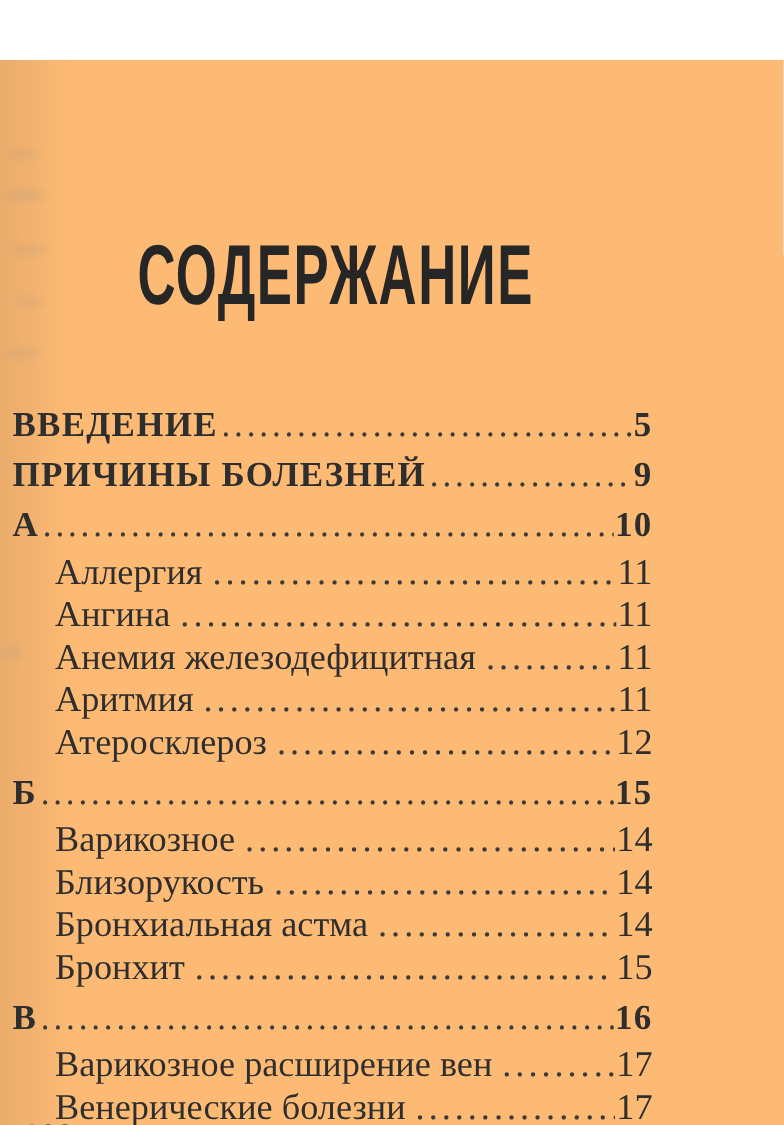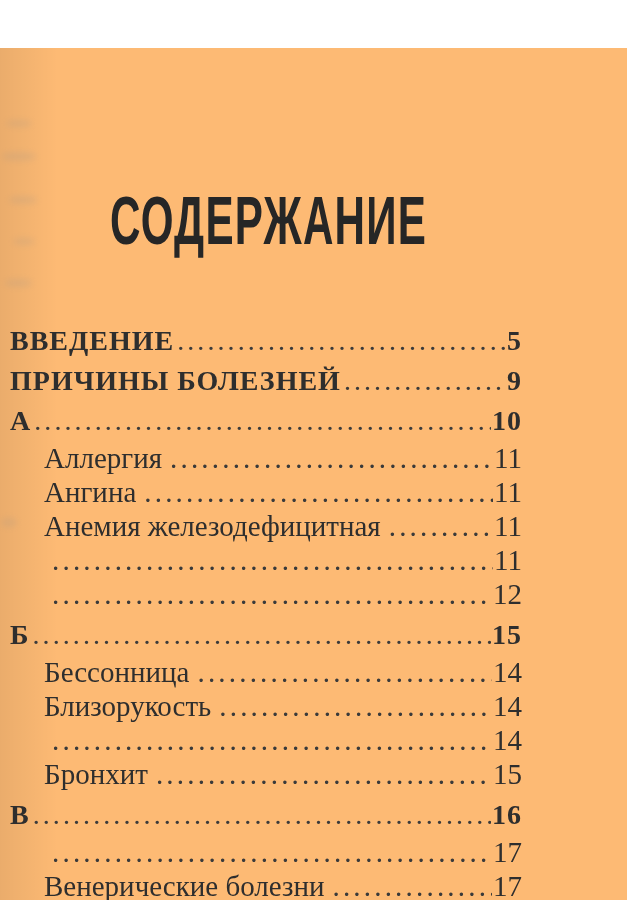--- a/index.html
+++ b/index.html
@@ -179,65 +179,69 @@
       <span class="num">11</span>
     </div>
 
     <div class="row sub">
       <span class="label">Анемия железодефицитная</span>
       <span class="leader"></span>
       <span class="num">11</span>
     </div>
 
     <div class="row sub">
-      <span class="leader"></span>
-      <span class="num">11</span>
-    </div>
-
-    <div class="row sub">
+      <span class="label">Аритмия</span>
+      <span class="leader"></span>
+      <span class="num">11</span>
+    </div>
+
+    <div class="row sub">
+      <span class="label">Атеросклероз</span>
       <span class="leader"></span>
       <span class="num">12</span>
     </div>
 
     <div class="row top section">
       <span class="label">Б</span>
       <span class="leader"></span>
       <span class="num">15</span>
     </div>
 
     <div class="row sub">
-      <span class="label">Бессонница</span>
+      <span class="label">Варикозное</span>
       <span class="leader"></span>
       <span class="num">14</span>
     </div>
 
     <div class="row sub">
       <span class="label">Близорукость</span>
       <span class="leader"></span>
       <span class="num">14</span>
     </div>
 
     <div class="row sub">
+      <span class="label">Бронхиальная астма</span>
       <span class="leader"></span>
       <span class="num">14</span>
     </div>
 
     <div class="row sub">
       <span class="label">Бронхит</span>
       <span class="leader"></span>
       <span class="num">15</span>
     </div>
 
     <div class="row top section">
       <span class="label">В</span>
       <span class="leader"></span>
       <span class="num">16</span>
     </div>
 
     <div class="row sub">
+      <span class="label">Варикозное расширение вен</span>
       <span class="leader"></span>
       <span class="num">17</span>
     </div>
 
     <div class="row sub">
       <span class="label">Венерические болезни</span>
       <span class="leader"></span>
       <span class="num">17</span>
     </div>
   </div>

